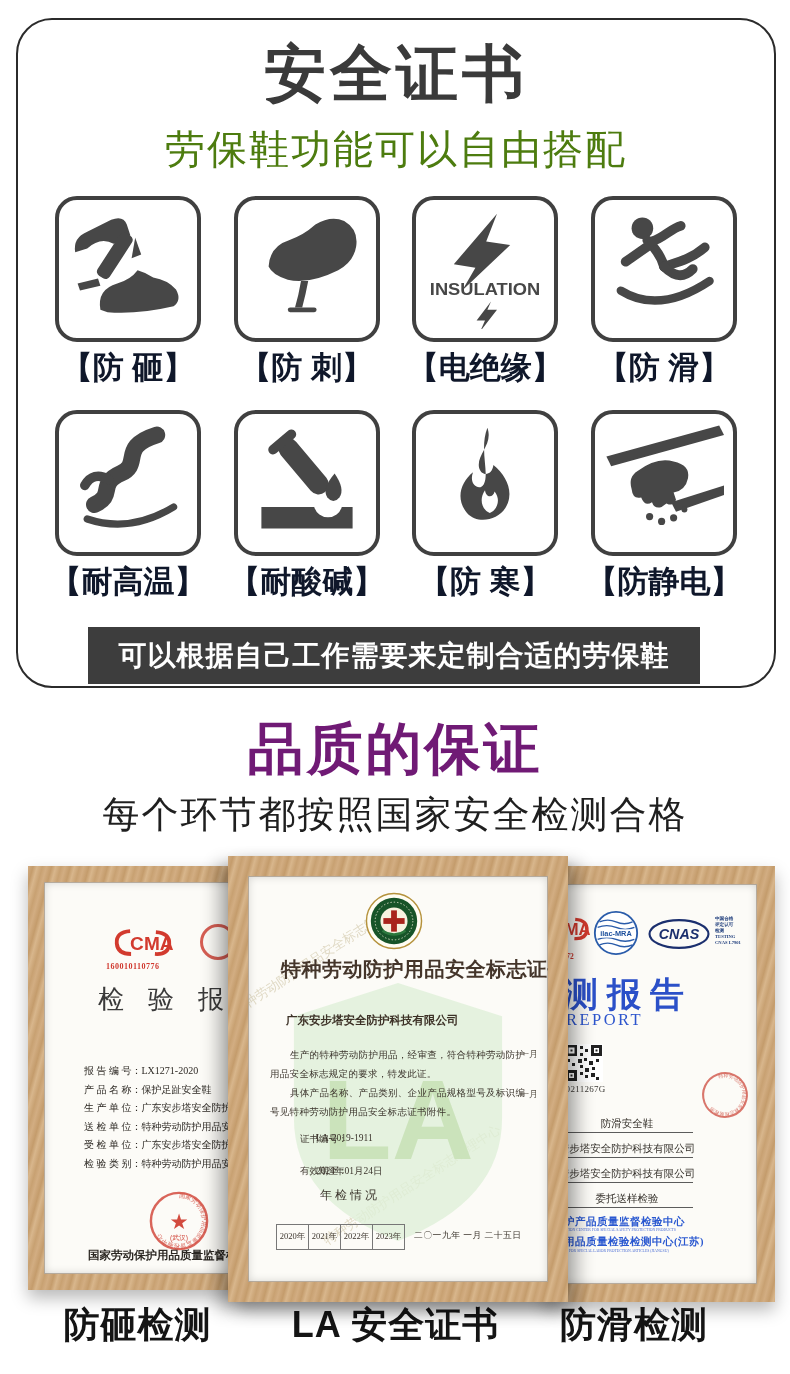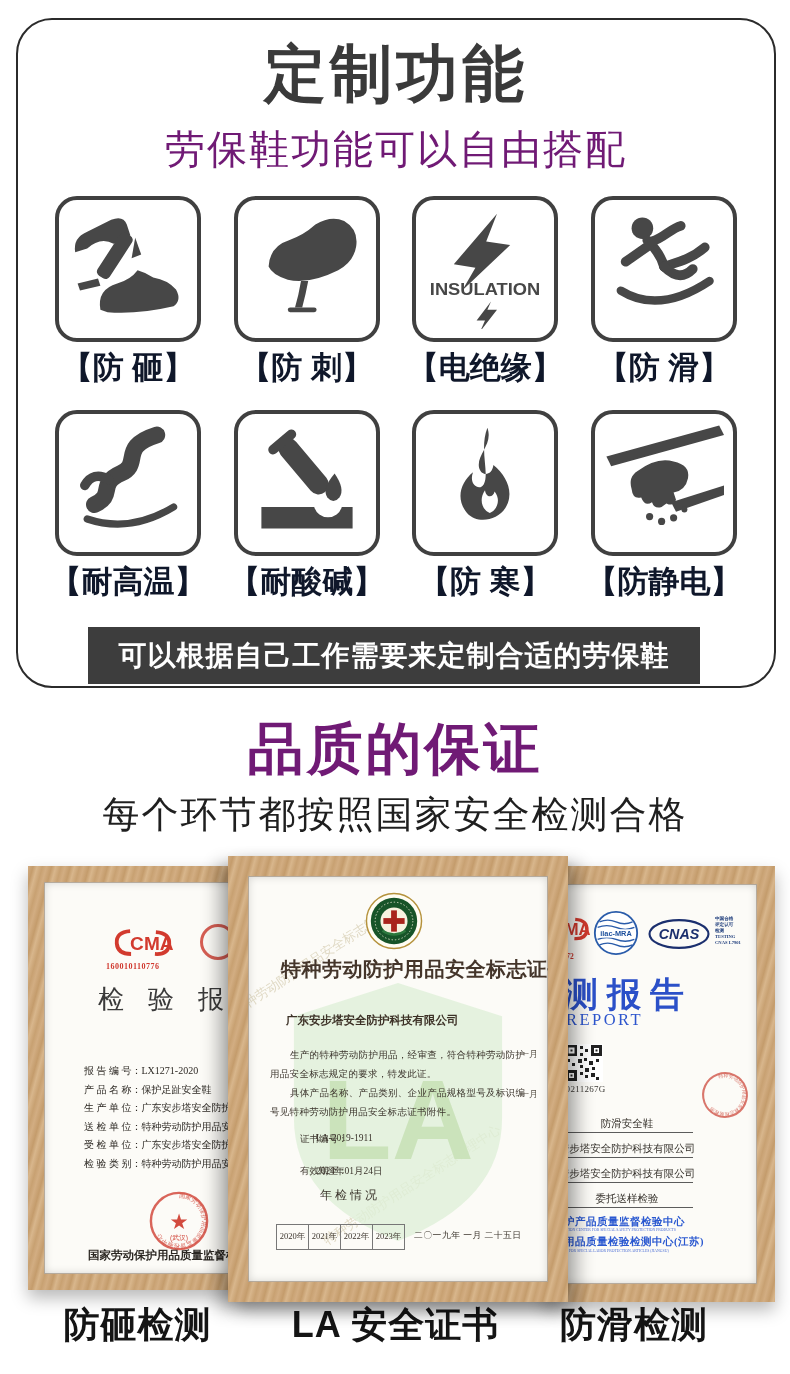--- a/index.html
+++ b/index.html
@@ -3,21 +3,21 @@
 <meta charset="utf-8">
 <style>
   html,body{margin:0;padding:0;background:#fff;}
   .page{position:relative;width:790px;height:1374px;background:#fff;overflow:hidden;
         font-family:"Liberation Sans",sans-serif;}
   .page *{box-sizing:border-box;position:absolute;}
 
   
   .feature-box{left:16px;top:18px;width:760px;height:670px;border:2px solid #2b2b2b;border-radius:36px;background:#fff;}
   .fb-title{top:12px;left:0;width:100%;text-align:center;font-size:62px;font-weight:bold;color:#3a3a3a;letter-spacing:4px;}
-  .fb-sub{top:102px;left:0;width:100%;text-align:center;font-size:40px;color:#701a75;letter-spacing:2px;}
+  .fb-sub{top:102px;left:0;width:100%;text-align:center;font-size:40px;color:#4d7c0f;letter-spacing:2px;}
   .icon-row{left:24px;right:24px;display:flex;justify-content:space-between;}
   .row1{top:176px;}
   .row2{top:390px;}
   .cell{position:relative;width:172px;display:flex;flex-direction:column;align-items:center;}
   .icon-frame{position:relative;width:146px;height:146px;border:4px solid #404040;border-radius:22px;background:#fff;
               display:flex;align-items:center;justify-content:center;}
   .icon-frame svg{position:static;width:120px;height:120px;fill:#474747;}
   .icon-label{position:relative;margin-top:5px;font-size:31px;font-weight:bold;color:#0f172a;white-space:nowrap;}
   .fb-banner{left:70px;top:607px;width:612px;height:57px;background:#3d3d3d;color:#fff;font-size:28px;font-weight:bold;
              display:flex;align-items:center;justify-content:center;letter-spacing:1px;white-space:nowrap;}
@@ -97,21 +97,21 @@
   .cap1{left:60px;width:155px;} .cap2{left:288px;width:215px;} .cap3{left:560px;width:145px;}
 
   svg text{font-family:"Liberation Sans",sans-serif;}
 </style>
 </head>
 <body>
 
 <div class="page">
 
   <section class="feature-box">
-    <div class="fb-title">定制功能</div>
+    <div class="fb-title">安全证书</div>
     <div class="fb-sub">劳保鞋功能可以自由搭配</div>
 
     <div class="icon-row row1">
       <div class="cell">
         <div class="icon-frame">
           <svg viewBox="0 0 100 100">
             <path d="M6 36 Q4 24 16 19 L36 9 Q46 5 49 13 L52 22 L38 29 Q27 23 16 33 Z"></path>
             <rect x="33" y="18" width="12" height="42" rx="4" transform="rotate(33 39 39)"></rect>
             <path d="M56 24 l5 14 -8 3 z"></path>
             <path d="M8 62 l17 -4 2 6 -17 4 z"></path>

